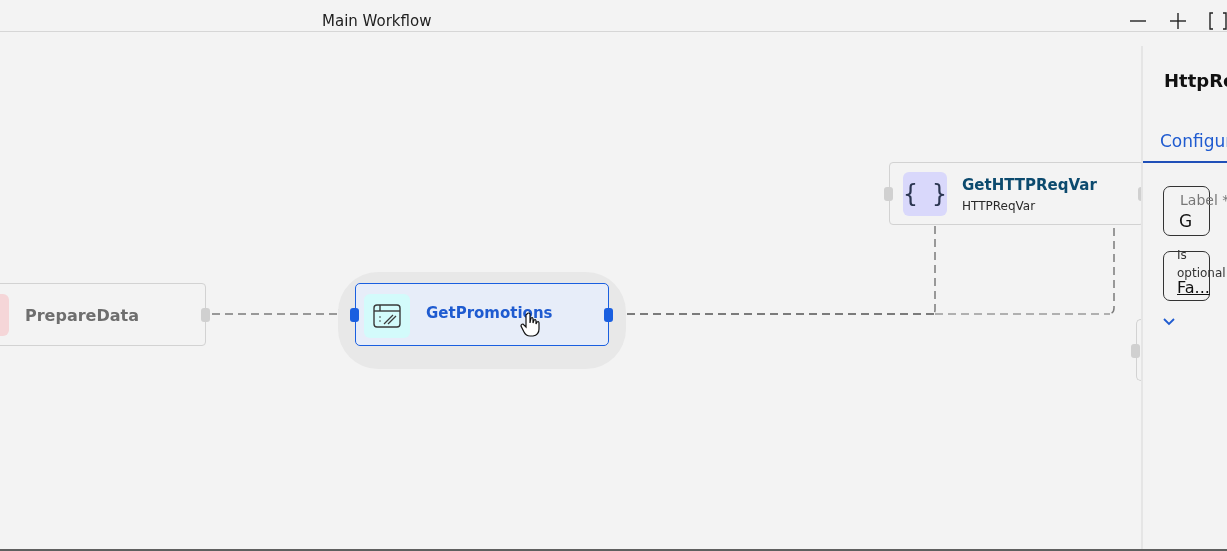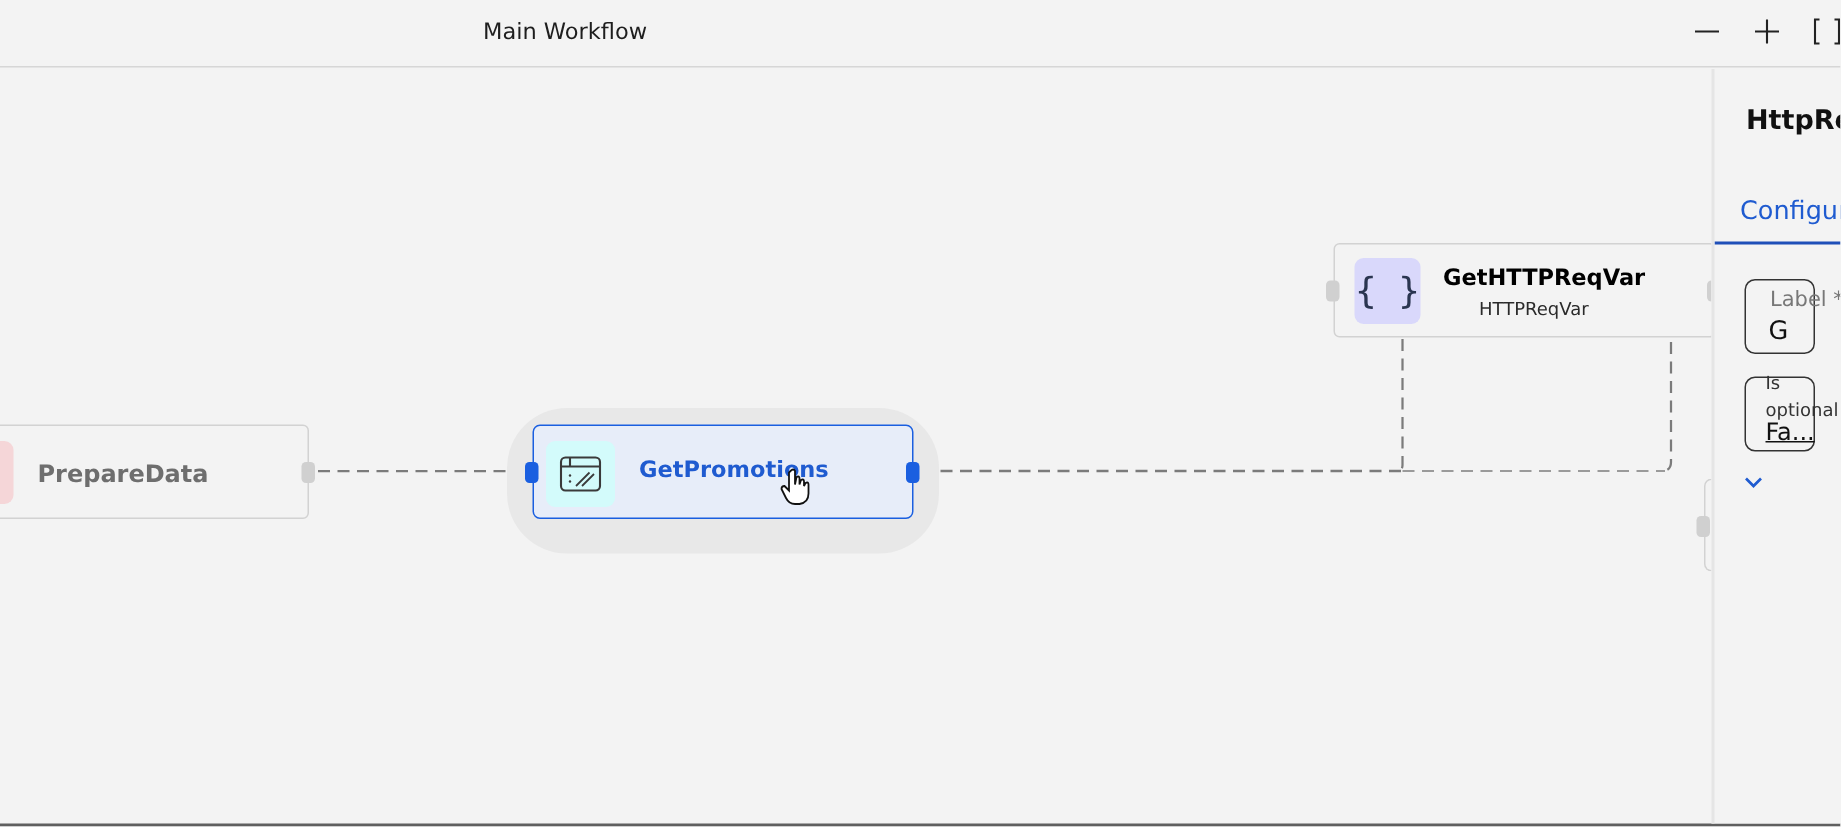--- a/index.html
+++ b/index.html
@@ -1,19 +1,19 @@
 <!DOCTYPE html>
 <html><head>
 <meta charset="utf-8">
 <style>
   * { box-sizing: border-box; margin: 0; padding: 0; }
   html, body { width: 1227px; height: 551px; overflow: hidden; background: #f3f3f3; font-family: "Liberation Sans", sans-serif; }
   .app { position: relative; width: 1227px; height: 551px; background: #f3f3f3; border-bottom: 2px solid #5f5f5f; }
 
-  .topbar { position: absolute; left: 0; top: 0; width: 1227px; height: 45px; border-bottom: 1px solid #d6d6d6; background: #f3f3f3; }
+  .topbar { position: absolute; left: 0; top: 0; width: 1227px; height: 32px; border-bottom: 1px solid #d6d6d6; background: #f3f3f3; }
   .title { position: absolute; left: 322px; top: 12px; font-size: 15px; color: #1e1e1e; font-family: "DejaVu Sans", sans-serif; }
   .tb-btn { position: absolute; top: 8px; width: 26px; height: 26px; display: flex; align-items: center; justify-content: center; color: #222; cursor: pointer; }
 
   .canvas { position: absolute; left: 0; top: 46px; width: 1141px; height: 503px; overflow: hidden; }
   .edges { position: absolute; left: 0; top: 0; width: 1141px; height: 503px; }
 
   .node { position: absolute; background: #f3f3f3; border: 1px solid #d2d2d2; border-radius: 4px; }
   .port { position: absolute; width: 9px; height: 14px; border-radius: 3px; background: #d0d0d0; }
   .port.blue { background: #1a5fe0; }
 
@@ -22,22 +22,22 @@
   .prep .label { position: absolute; left: 34px; top: 22px; font-size: 16px; font-weight: bold; color: #6e6e6e; font-family: "DejaVu Sans", sans-serif; }
 
   .halo { position: absolute; left: 338px; top: 226px; width: 288px; height: 97px; border-radius: 40px; background: #e8e8e8; }
   .promo { left: 355px; top: 237px; width: 254px; height: 63px; background: #e7edf9; border: 1.5px solid #1a5fe0; border-radius: 5px; }
   .promo .iconbox { position: absolute; left: 8px; top: 10px; width: 46px; height: 44px; background: #d3fbfb; border-radius: 6px; display: flex; align-items: center; justify-content: center; }
   .promo .label { position: absolute; left: 70px; top: 20px; font-size: 15px; font-weight: bold; color: #1f5bd0; font-family: "DejaVu Sans", sans-serif; }
   .cursor { position: absolute; left: 520px; top: 266px; }
 
   .httpvar { left: 889px; top: 116px; width: 255px; height: 63px; }
   .httpvar .iconbox { position: absolute; left: 13px; top: 9px; width: 44px; height: 44px; background: #d9d8fb; border-radius: 6px; display: flex; align-items: center; justify-content: center; font-size: 24px; color: #2a3550; font-family: "DejaVu Sans Mono", monospace; }
-  .httpvar .label { position: absolute; left: 72px; top: 13px; font-size: 15px; font-weight: bold; color: #000000; font-family: "DejaVu Sans", sans-serif; }
-  .httpvar .sub { position: absolute; left: 72px; top: 36px; font-size: 12px; color: #2a2a2a; font-family: "DejaVu Sans", sans-serif; margin-left: 24px; }
+  .httpvar .label { position: absolute; left: 72px; top: 13px; font-size: 15px; font-weight: bold; color: #0c4a6e; font-family: "DejaVu Sans", sans-serif; }
+  .httpvar .sub { position: absolute; left: 72px; top: 36px; font-size: 12px; color: #2a2a2a; font-family: "DejaVu Sans", sans-serif; }
 
   .partial-node { position: absolute; left: 1136px; top: 273px; width: 10px; height: 62px; border: 1px solid #d2d2d2; border-right: none; border-radius: 5px 0 0 5px; }
 
   .panel { position: absolute; left: 1141px; top: 46px; width: 86px; height: 503px; background: #f3f3f3; border-left: 2px solid #e5e5e5; overflow: hidden; }
   .panel-title { position: absolute; left: 21px; top: 24px; font-size: 18px; font-weight: bold; color: #111; white-space: nowrap; font-family: "DejaVu Sans", sans-serif; }
   .panel-tab { position: absolute; left: 17px; top: 85px; font-size: 17px; color: #1f5bd0; white-space: nowrap; font-family: "DejaVu Sans", sans-serif; }
   .tab-underline { position: absolute; left: 0; top: 115px; width: 86px; height: 2px; background: #1f4fb8; }
   .field { position: absolute; left: 20px; width: 47px; border: 1px solid #333; border-radius: 7px; }
   .field-label { position: absolute; left: 16px; white-space: nowrap; color: #777; font-family: "DejaVu Sans", sans-serif; }
   .field-value { position: absolute; left: 16px; white-space: nowrap; color: #111; font-family: "DejaVu Sans", sans-serif; }

